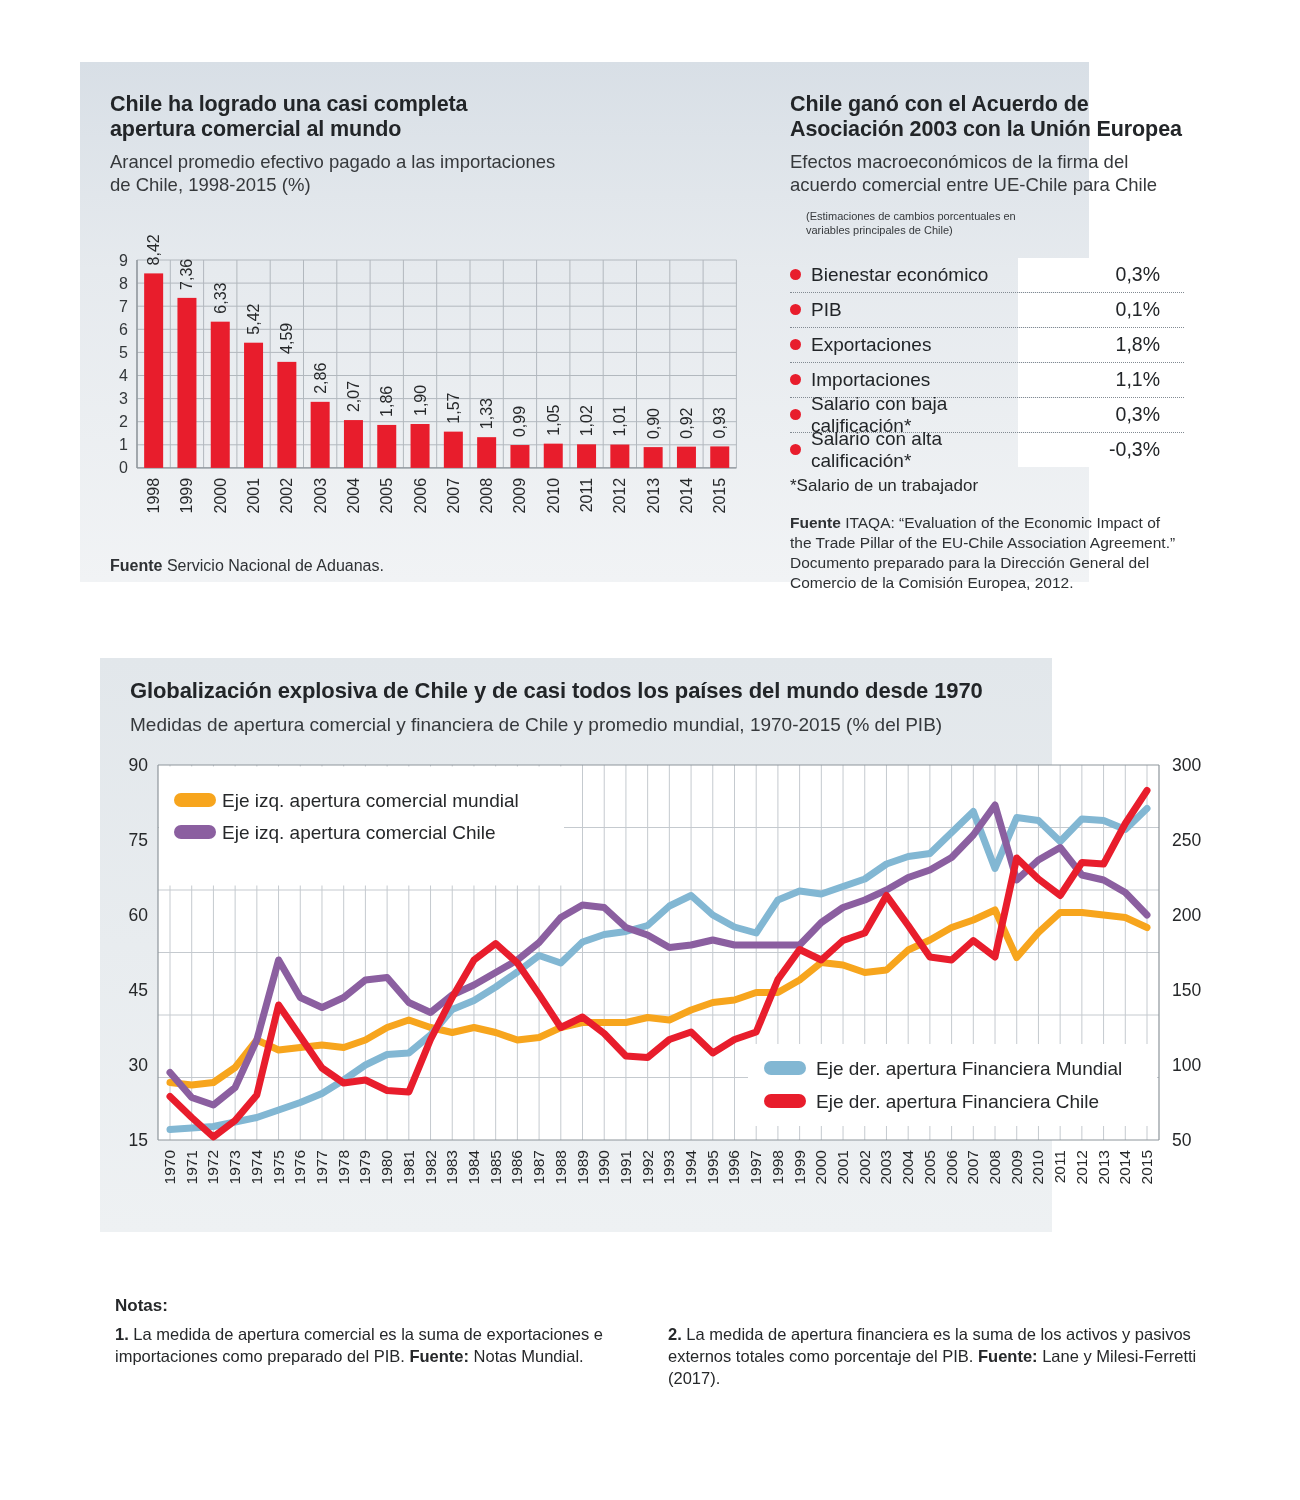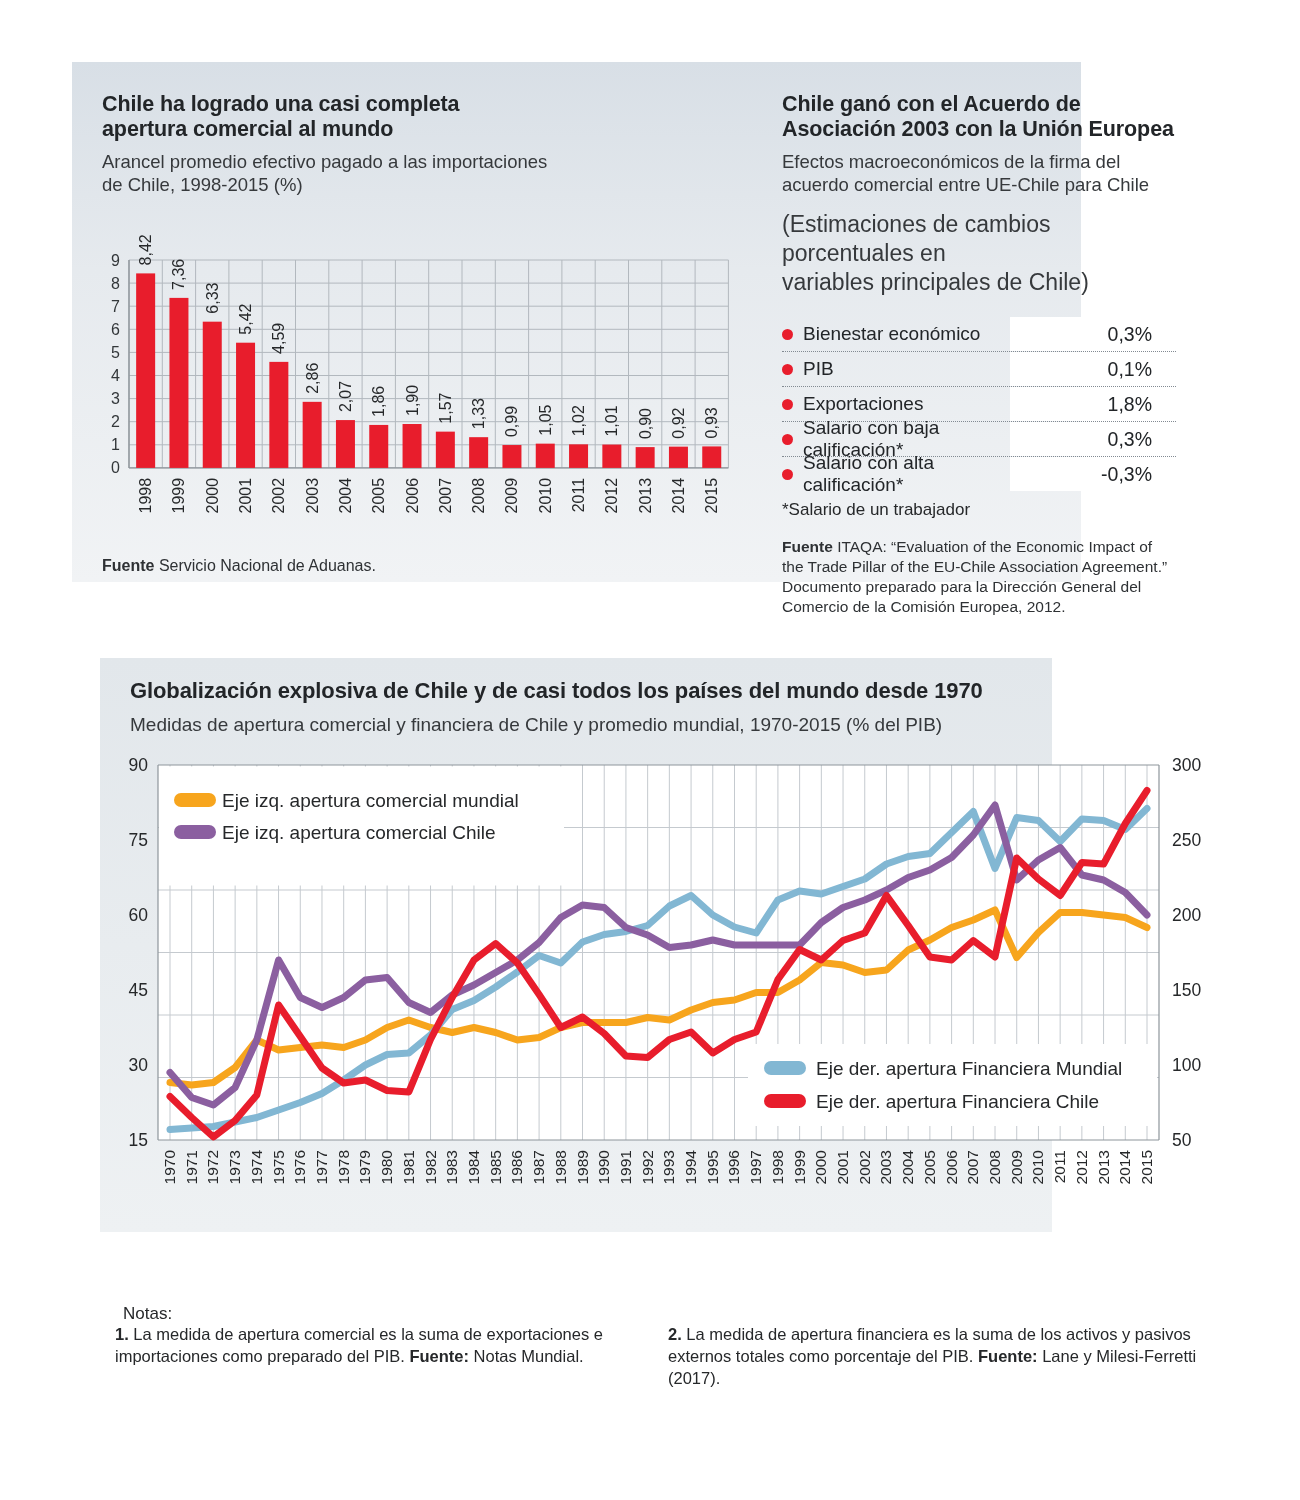--- a/index.html
+++ b/index.html
@@ -1,46 +1,46 @@
 <!DOCTYPE html>
 <html><head>
 <meta charset="utf-8">
 <style>
   body{margin:0;background:#ffffff}
   .page{position:relative;width:1300px;height:1500px;background:#fff;
         font-family:"Liberation Sans",sans-serif;color:#26282a;overflow:hidden}
   .panel{position:absolute}
-  .panel-top{left:72px;top:62px;width:1009px;height:520px;
+  .panel-top{left:80px;top:62px;width:1009px;height:520px;
              background:linear-gradient(180deg,#d8dfe6 0%,#e6eaee 40%,#f1f3f5 100%)}
   .panel-bottom{left:100px;top:658px;width:952px;height:574px;
                 background:linear-gradient(180deg,#e2e7eb 0%,#eef1f3 100%)}
   .hd{margin:0;font-size:21.5px;line-height:1.17;font-weight:700;color:#222528;letter-spacing:-0.1px}
   .hd-lg{font-size:22px}
   .sub{margin:9px 0 0;font-size:18.5px;line-height:1.24;color:#36393c}
   .ml{white-space:pre-line}
   .col-left{position:absolute;left:30px;top:30px;width:660px}
   .col-right{position:absolute;left:710px;top:30px;width:394px}
-  .paren{margin:13px 0 0;font-size:23px;line-height:1.26;color:#36393c}
+  .paren{margin:13px 16px 0;font-size:11px;line-height:1.26;color:#36393c}
   .effects{margin-top:20px}
   .erow{display:flex;align-items:center;height:34px;border-bottom:1px dotted #828a92}
   .erow:last-child{border-bottom:none}
   .bullet{width:11px;height:11px;border-radius:50%;margin-right:10px;flex:none}
   .elabel{font-size:19px;flex:1;color:#222528}
   .evalue{width:142px;align-self:stretch;background:#fff;display:flex;align-items:center;
           justify-content:flex-end;padding-right:24px;font-size:19.5px;color:#222528}
   .footnote{margin:9px 0 0;font-size:17px;color:#26282a}
   .source{font-size:15.5px;line-height:1.3;color:#2e3134}
   .col-right .source{margin:17px 0 0}
   .bar-wrap{position:absolute;left:22px;top:160px}
   .bar-src{position:absolute;left:30px;top:478px;font-size:16px}
   .pb-head{position:absolute;left:30px;top:20px;width:1080px}
   .pb-head .sub{font-size:19px;}
   .line-wrap{position:absolute;left:14px;top:95px}
   .notes{position:absolute;left:115px;top:1296px;width:1120px}
-  .notes h3{margin:8px;font-size:17px;font-weight:400}
+  .notes h3{margin:0;font-size:17px;font-weight:700}
   .note{position:absolute;top:28px;font-size:16.5px;line-height:1.33;color:#26282a}
   #note1{left:0;width:545px}
   #note2{left:553px;width:562px}
   svg text{font-family:"Liberation Sans",sans-serif}
 </style>
 </head>
 <body>
 
 <div class="page">
 
@@ -169,20 +169,25 @@
           </div>
           <div class="erow">
             <span class="bullet" style="background: rgb(232, 29, 44);"></span>
             <span class="elabel">PIB</span>
             <span class="evalue">0,1%</span>
           </div>
           <div class="erow">
             <span class="bullet" style="background: rgb(232, 29, 44);"></span>
             <span class="elabel">Exportaciones</span>
             <span class="evalue">1,8%</span>
+          </div>
+          <div class="erow">
+            <span class="bullet" style="background: rgb(232, 29, 44);"></span>
+            <span class="elabel">Importaciones</span>
+            <span class="evalue">1,1%</span>
           </div>
           <div class="erow">
             <span class="bullet" style="background: rgb(232, 29, 44);"></span>
             <span class="elabel">Salario con baja calificación*</span>
             <span class="evalue">0,3%</span>
           </div>
           <div class="erow">
             <span class="bullet" style="background: rgb(232, 29, 44);"></span>
             <span class="elabel">Salario con alta calificación*</span>
             <span class="evalue">-0,3%</span>

